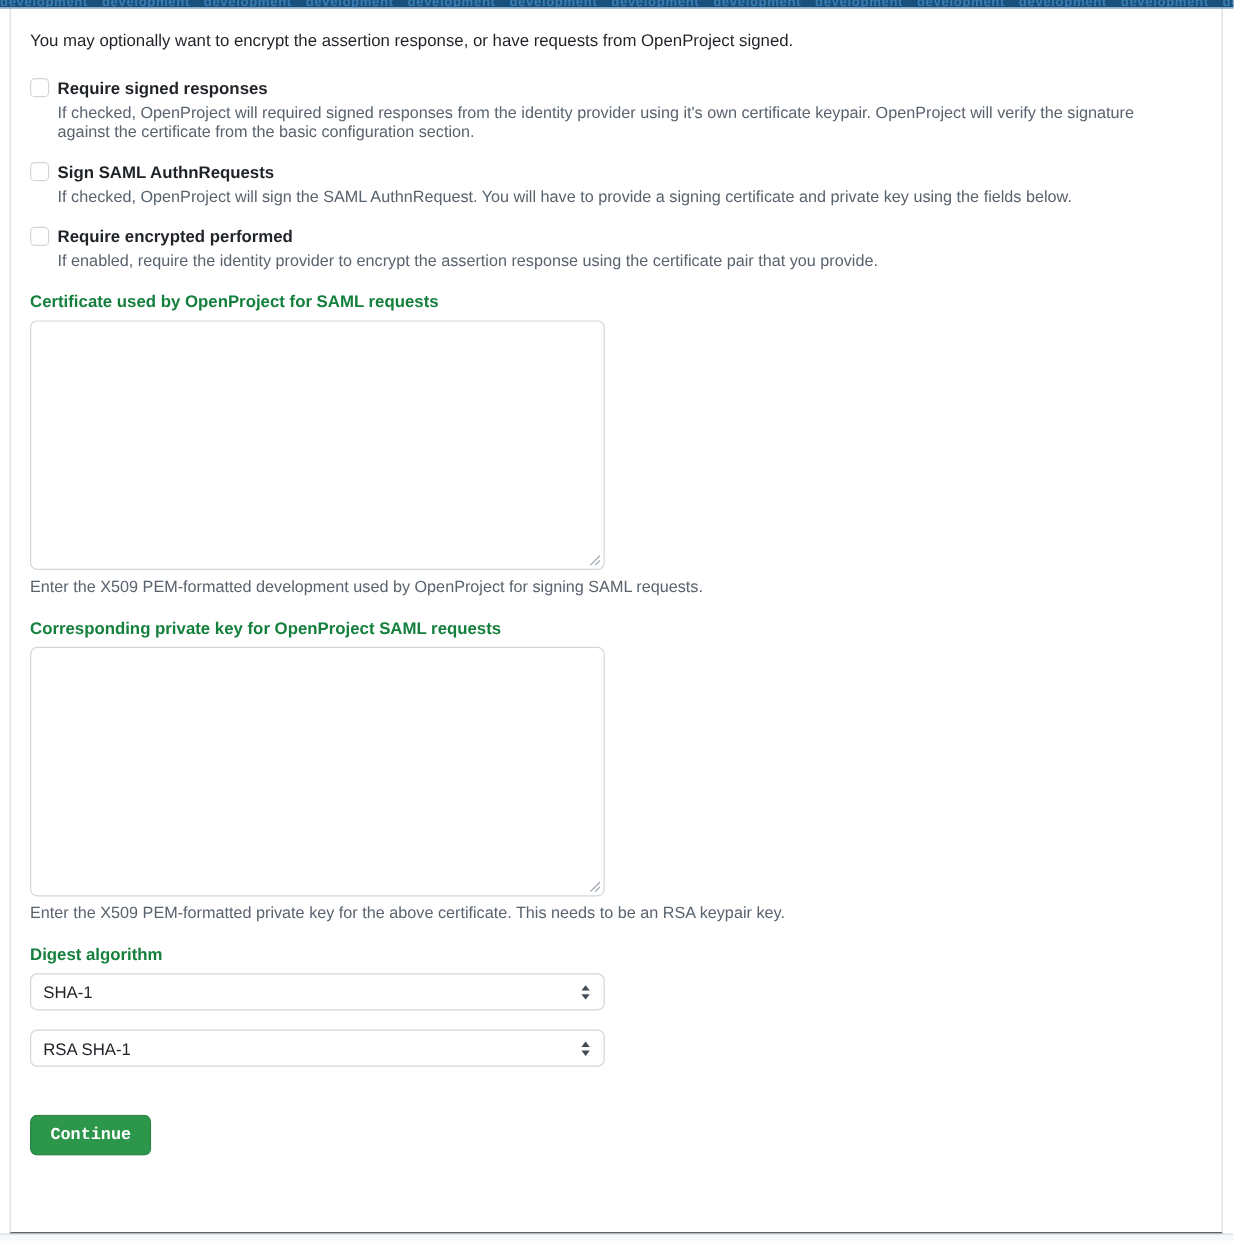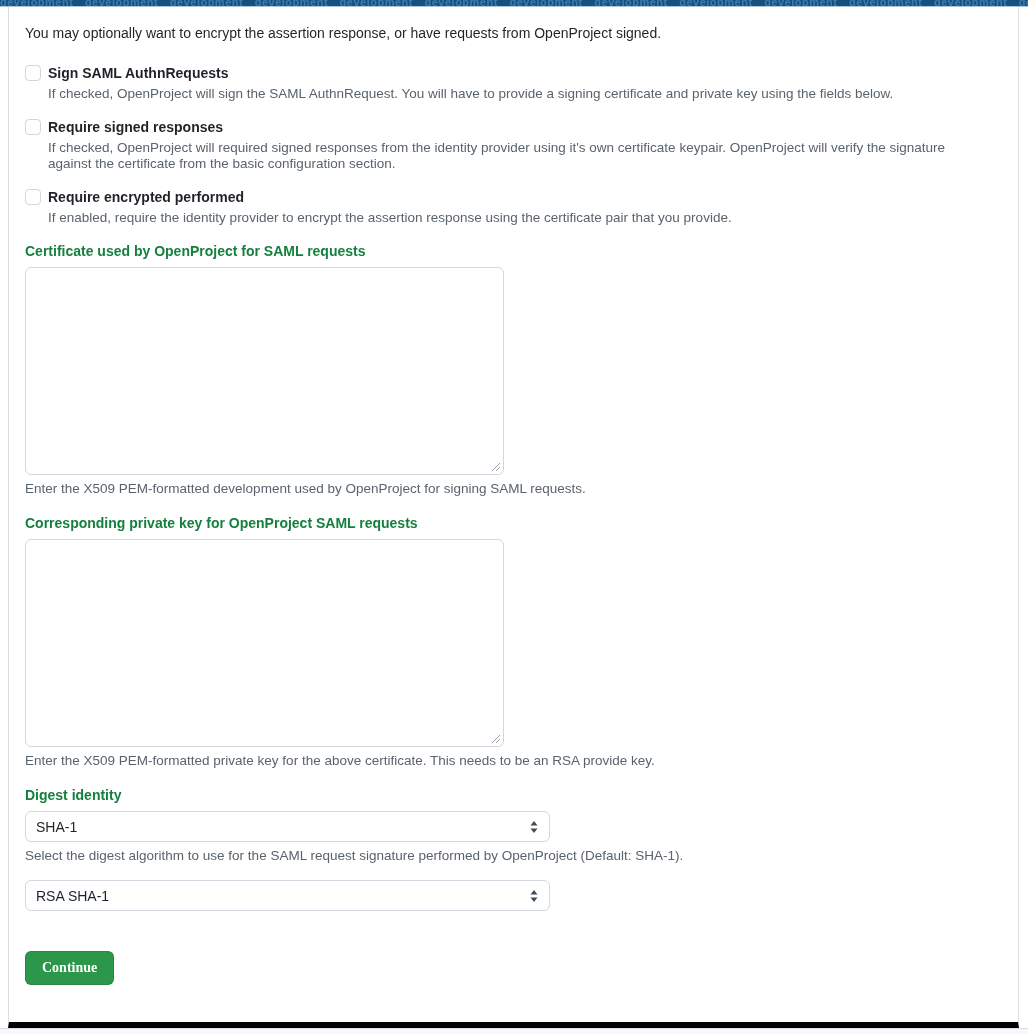--- a/index.html
+++ b/index.html
@@ -26,21 +26,21 @@
     letter-spacing: 0.5px;
     word-spacing: 8px;
   }
   
   .panel {
     margin: 0 9px 0 8px;
     height: 1021px;
     background: #ffffff;
     border-left: 1px solid #d8dee4;
     border-right: 1px solid #d8dee4;
-    border-bottom: 6px solid #000000;
+    border-bottom: 1px solid #000000;
     padding: 16px 16px 0 16px;
     overflow: hidden;
   }
   .intro {
     font-size: 14px; line-height: 20px;
     color: #1f2328;
     margin-bottom: 20px;
   }
   
   .cb-row { margin-bottom: 15px; }
@@ -89,41 +89,41 @@
     position: absolute; right: 3px; bottom: 3px;
     pointer-events: none;
   }
   .caption {
     margin-top: 5px;
     font-size: 13.5px; line-height: 17px;
     color: #59636e;
   }
   
   .select {
-    width: 525px; height: 31px;
+    width: 479px; height: 31px;
     border: 1px solid #d0d7de;
     border-radius: 6px;
     background: #ffffff;
     display: flex; align-items: center;
     padding: 0 10px;
     cursor: pointer;
     position: relative;
   }
   .select-value {
     font-size: 14px; color: #1f2328;
     flex: 1 1 auto;
   }
   .select-caret { flex: 0 0 auto; display: flex; align-items: center; }
   
   .btn-continue {
     margin: 24px 0 0 0;
     display: inline-block;
     background: #2c974b;
     color: #ffffff;
-    font-family: Liberation Serif, serif;
+    font-family: Liberation Mono, monospace;
     font-size: 14px; font-weight: bold;
     line-height: 20px;
     padding: 6px 16px;
     border: 1px solid rgba(27,31,36,0.15);
     border-radius: 6px;
     cursor: pointer;
   }
   
   .footer-strip {
     height: 6px; width: 100%;
@@ -138,31 +138,31 @@
   <span>development   development   development   development   development   development   development   development   development   development   development   development   development   development   development   development   development   development   development   development   development   development   development   development   development   development   development   development   development   development   development   development   development   development   development   development   development   development   development   development</span>
 </div>
 
 <div class="panel">
 
   <div class="intro">You may optionally want to encrypt the assertion response, or have requests from OpenProject signed.</div>
 
   <div class="cb-row">
     <div class="cb-line">
       <div class="checkbox"></div>
-      <div class="cb-label">Sign SAML AuthnRequests</div>
-    </div>
-    <div class="cb-help">If checked, OpenProject will sign the SAML AuthnRequest. You will have to provide a signing certificate and private key using the fields below.</div>
+      <div class="cb-label">Require signed responses</div>
+    </div>
+    <div class="cb-help">If checked, OpenProject will required signed responses from the identity provider using it's own certificate keypair. OpenProject will verify the signature against the certificate from the basic configuration section.</div>
   </div>
 
   <div class="cb-row">
     <div class="cb-line">
       <div class="checkbox"></div>
-      <div class="cb-label">Require signed responses</div>
-    </div>
-    <div class="cb-help">If checked, OpenProject will required signed responses from the identity provider using it's own certificate keypair. OpenProject will verify the signature against the certificate from the basic configuration section.</div>
+      <div class="cb-label">Sign SAML AuthnRequests</div>
+    </div>
+    <div class="cb-help">If checked, OpenProject will sign the SAML AuthnRequest. You will have to provide a signing certificate and private key using the fields below.</div>
   </div>
 
   <div class="cb-row">
     <div class="cb-line">
       <div class="checkbox"></div>
       <div class="cb-label">Require encrypted performed</div>
     </div>
     <div class="cb-help">If enabled, require the identity provider to encrypt the assertion response using the certificate pair that you provide.</div>
   </div>
 
@@ -178,35 +178,34 @@
   </div>
 
   <div class="group">
     <div class="group-label">Corresponding private key for OpenProject SAML requests</div>
     <div class="ta-wrap">
       <textarea class="cert-area" aria-label="Corresponding private key for OpenProject SAML requests" style=""></textarea>
       <svg class="resize-grip" width="10" height="10" viewBox="0 0 10 10">
         <path d="M9 1 L1 9 M9 5 L5 9" stroke="#9aa2ab" stroke-width="1" fill="none"></path>
       </svg>
     </div>
-    <div class="caption">Enter the X509 PEM-formatted private key for the above certificate. This needs to be an RSA provide key.</div>
-  </div>
-
-  <div class="group">
-    <div class="group-label">Digest identity</div>
+    <div class="caption">Enter the X509 PEM-formatted private key for the above certificate. This needs to be an RSA keypair key.</div>
+  </div>
+
+  <div class="group">
+    <div class="group-label">Digest algorithm</div>
     <div class="select">
       <span class="select-value">SHA-1</span>
       <span class="select-caret">
         <svg width="10" height="14" viewBox="0 0 10 14">
           <path d="M5 1 L8.5 5.5 H1.5 Z" fill="#424a53"></path>
           <path d="M5 13 L1.5 8.5 H8.5 Z" fill="#424a53"></path>
         </svg>
       </span>
     </div>
-    <div class="caption">Select the digest algorithm to use for the SAML request signature performed by OpenProject (Default: SHA-1).</div>
   </div>
 
   <div class="group">
     <div class="select">
       <span class="select-value">RSA SHA-1</span>
       <span class="select-caret">
         <svg width="10" height="14" viewBox="0 0 10 14">
           <path d="M5 1 L8.5 5.5 H1.5 Z" fill="#424a53"></path>
           <path d="M5 13 L1.5 8.5 H8.5 Z" fill="#424a53"></path>
         </svg>

